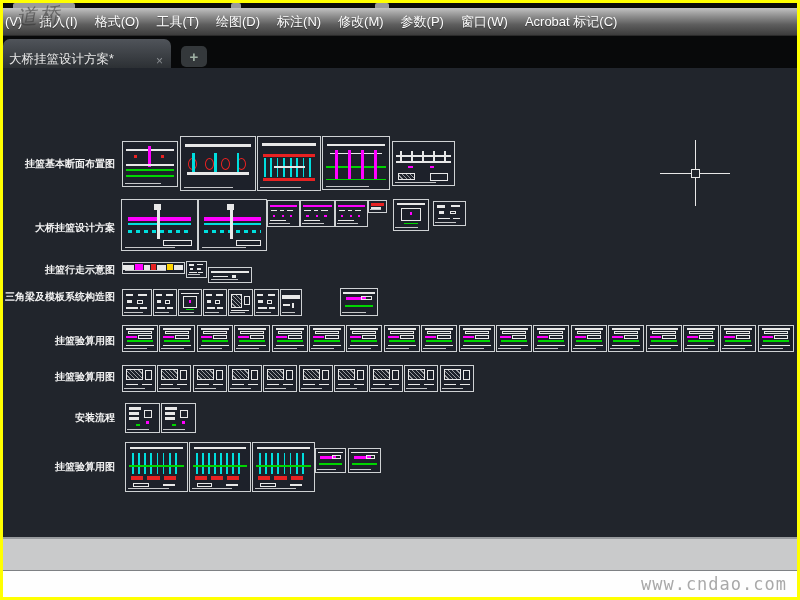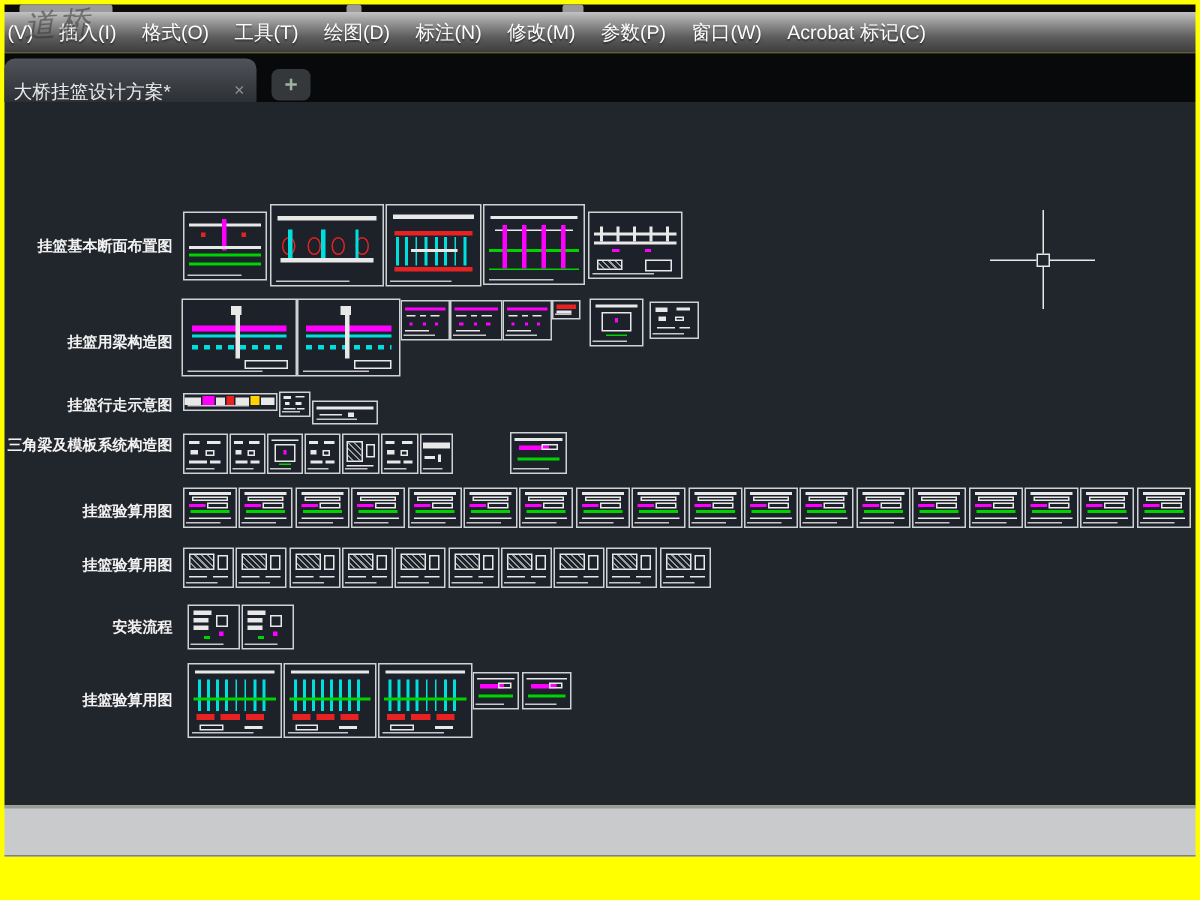--- a/index.html
+++ b/index.html
@@ -13,21 +13,21 @@
            background:linear-gradient(#c2c2c2,#8f8f8f 30%,#5d5d5d 62%,#3c3c3c);
            display:flex;align-items:center;gap:17px;padding-left:2px;box-sizing:border-box;
            border-bottom:1px solid #2a2a2a;}
   .menu-item{color:#fdfdfd;font-size:13px;white-space:nowrap;text-shadow:0 1px 1px rgba(0,0,0,.4);cursor:default;}
   #logo-wm{position:absolute;left:16px;top:2px;font-size:21px;color:rgba(45,45,45,.5);
            font-style:italic;letter-spacing:2px;pointer-events:none;transform:rotate(-4deg);}
   
   #tabbar{position:absolute;left:3px;top:36px;width:794px;height:32px;background:#08090a;}
   #active-tab{position:absolute;left:0;top:3px;width:168px;height:29px;
               background:linear-gradient(#50545a,#2c3034);border-radius:7px 7px 0 0;
-              display:flex;align-items:flex-start;padding:14px 8px 0 6px;box-sizing:border-box;}
+              display:flex;align-items:flex-end;padding:0 8px 0 6px;box-sizing:border-box;}
   #active-tab .tab-label{color:#e9e9e9;font-size:12.5px;white-space:nowrap;overflow:hidden;flex:1;}
   #active-tab .tab-close{color:#8b8f93;font-size:12px;margin-left:4px;cursor:pointer;}
   #new-tab{position:absolute;left:178px;top:10px;width:26px;height:21px;background:#34383b;
            border-radius:5px;display:flex;align-items:center;justify-content:center;
            color:#9fb0a4;font-size:15px;font-weight:bold;}
   
   #canvas{position:absolute;left:3px;top:68px;width:794px;height:469px;background:#21252c;overflow:hidden;}
   .row-label{position:absolute;left:2px;width:110px;color:#f2f2f2;font-size:10px;font-weight:bold;
              text-align:right;white-space:nowrap;}
   .sheet{position:absolute;border:1px solid #cfd2d4;background:#1d212a;box-sizing:border-box;}
@@ -136,21 +136,21 @@
         <div class="stroke s-white" style="left: 12%; top: 20%; width: 3%; height: 25%;"></div>
         <div class="stroke s-white" style="left: 30%; top: 20%; width: 3%; height: 25%;"></div>
         <div class="stroke s-white" style="left: 48%; top: 20%; width: 3%; height: 25%;"></div>
         <div class="stroke s-white" style="left: 66%; top: 20%; width: 3%; height: 25%;"></div>
         <div class="stroke s-white" style="left: 84%; top: 20%; width: 3%; height: 25%;"></div>
         <div class="stroke s-magenta" style="left: 25%; top: 55%; width: 8%; height: 6%;"></div>
         <div class="stroke s-magenta" style="left: 60%; top: 55%; width: 8%; height: 6%;"></div>
         <div class="stroke s-hatchbox" style="left: 8%; top: 72%; width: 28%; height: 16%;"></div>
         <div class="stroke s-whitebox" style="left: 60%; top: 72%; width: 30%; height: 18%;"></div>
       </div>
-      <div class="row-label" style="top: 153px;">挂篮用梁构造图</div>
+      <div class="row-label" style="top: 153px;">大桥挂篮设计方案</div>
       <div class="sheet" style="left: 118px; top: 131px; width: 77px; height: 52px;">
         <div class="stroke s-white" style="left: 42%; top: 8%; width: 10%; height: 12%;"></div>
         <div class="stroke s-magenta" style="left: 8%; top: 34%; width: 84%; height: 8%;"></div>
         <div class="stroke s-cyan" style="left: 8%; top: 46%; width: 84%; height: 3%;"></div>
         <div class="stroke s-cyandash" style="left: 8%; top: 60%; width: 84%; height: 5%;"></div>
         <div class="stroke s-white" style="left: 47%; top: 20%; width: 4%; height: 58%;"></div>
         <div class="stroke s-whitebox" style="left: 55%; top: 80%; width: 38%; height: 12%;"></div>
       </div>
       <div class="sheet" style="left: 195px; top: 131px; width: 69px; height: 52px;">
         <div class="stroke s-white" style="left: 42%; top: 8%; width: 10%; height: 12%;"></div>
@@ -574,13 +574,16 @@
         <div class="stroke s-green" style="left: 10%; top: 60%; width: 80%; height: 9%;"></div>
       </div>
       <div>
         <div class="ch-line" style="left:657px;top:105px;width:70px;height:1px;"></div>
         <div class="ch-line" style="left:692px;top:72px;width:1px;height:66px;"></div>
         <div id="pickbox" style="left:688px;top:101px;"></div>
       </div>
     </div>
 
   <div id="gray-band"></div>
+  <div id="white-strip">
+    <span id="watermark">www.cndao.com</span>
+  </div>
 </div>
 
 </body></html>

